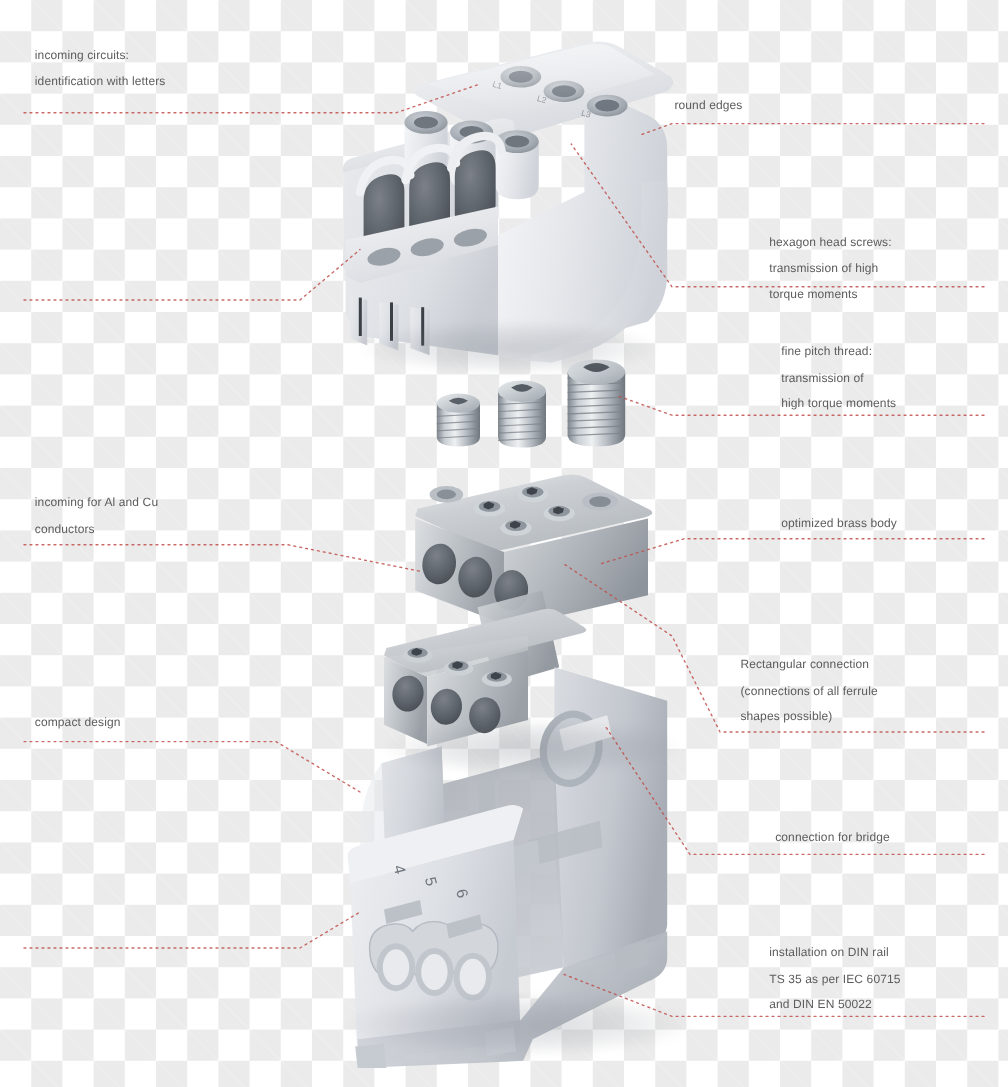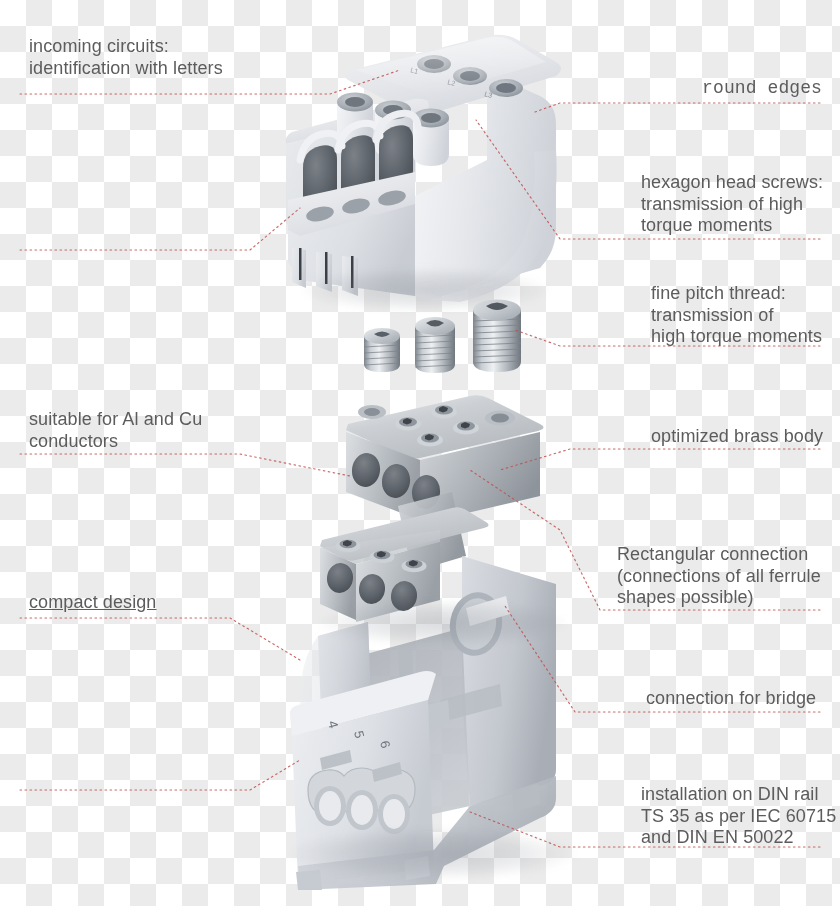--- a/index.html
+++ b/index.html
@@ -24,29 +24,29 @@
       linear-gradient(45deg, #ebebeb 25%, transparent 25%, transparent 75%, #ebebeb 75%),
       linear-gradient(45deg, #ebebeb 25%, transparent 25%, transparent 75%, #ebebeb 75%);
     background-size: 52px 52px;
     background-position: 0 0, 26px 26px;
   }
 
   
   .callout {
     position: absolute;
     color: #5c5c5c;
-    font-size: 18px;
+    font-size: 10px;
     line-height: 21.5px;
     letter-spacing: 0.1px;
     white-space: pre-line;
     -webkit-font-smoothing: antialiased;
   }
   .callout.left  { text-align: left; }
   .callout.right { text-align: left; }
-  .callout.rightalign { text-align: right; font-family: Liberation Mono, monospace; }
+  .callout.rightalign { text-align: left; }
 
   
   #leaders {
     position: absolute;
     left: 0; top: 0;
     width: 840px; height: 906px;
     pointer-events: none;
   }
   #leaders path, #leaders polyline {
     fill: none;
@@ -448,38 +448,38 @@
 
     <polyline points="820,847 560,847 470,812"></polyline>
   </svg>
 
   <div class="callout left" style="left:29px; top:36px; width:250px;">incoming circuits:
 identification with letters</div>
 
   <div class="callout rightalign" style="right:18px; top:78px; width:260px;">round edges</div>
 
 
-  <div class="callout right" style="left:641px; top:172px; width:200px;">hexagon head screws:
+  <div class="callout right" style="left:641px; top:192px; width:200px;">hexagon head screws:
 transmission of high
 torque moments</div>
 
   <div class="callout right" style="left:651px; top:283px; width:195px;">fine pitch thread:
 transmission of
 high torque moments</div>
 
-  <div class="callout left" style="left:29px; top:409px; width:250px;">suitable for Al and Cu
+  <div class="callout left" style="left:29px; top:409px; width:250px;">incoming for Al and Cu
 conductors</div>
 
   <div class="callout right" style="left:651px; top:426px; width:200px;">optimized brass body</div>
 
   <div class="callout right" style="left:617px; top:544px; width:215px;">Rectangular connection
 (connections of all ferrule
 shapes possible)</div>
 
-  <div class="callout left" style="left:29px; top:592px; width:250px;text-decoration:underline;">compact design</div>
+  <div class="callout left" style="left:29px; top:592px; width:250px;">compact design</div>
 
   <div class="callout right" style="left:646px; top:688px; width:200px;">connection for bridge</div>
 
 
   <div class="callout right" style="left:641px; top:784px; width:205px;">installation on DIN rail
 TS 35 as per IEC 60715
 and DIN EN 50022</div>
 
 </div>
 

